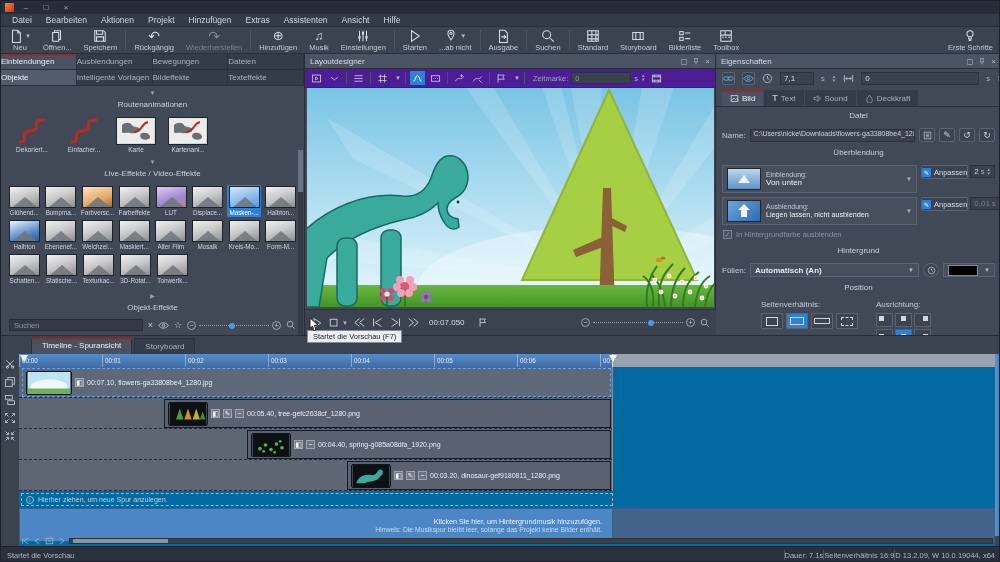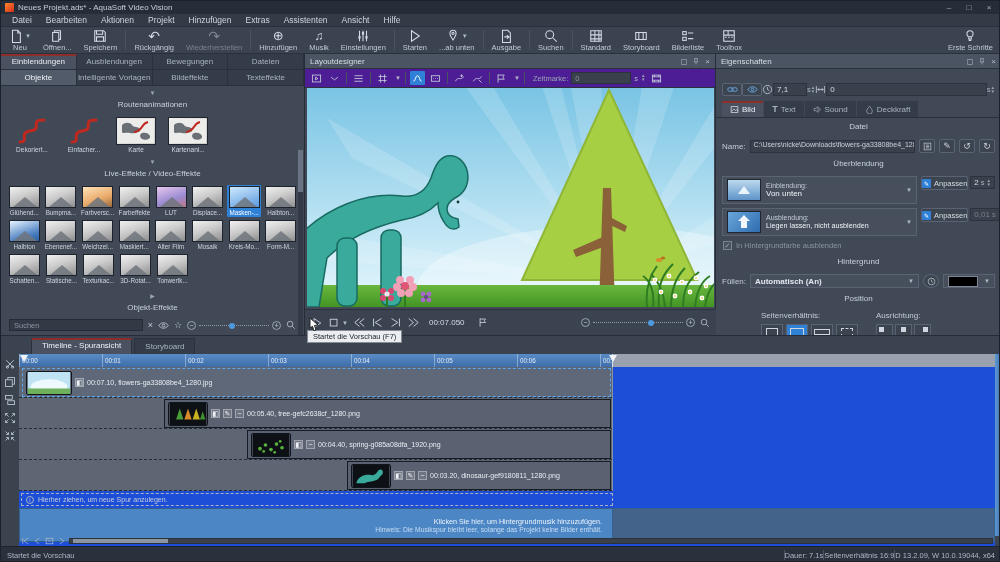--- a/index.html
+++ b/index.html
@@ -26,21 +26,21 @@
   #tb-right{margin-left:auto;display:flex;}
   
   .phead{height:15px;background:#4b5462;display:flex;align-items:center;padding:0 5px;font-size:8px;color:#d8dfe9;border-bottom:1px solid #2a313c;}
   .phead .ph-btns{margin-left:auto;display:flex;gap:5px;color:#b6bfcc;font-size:8px;align-items:center;}
   .sechead{display:flex;align-items:center;gap:4px;font-size:8px;color:#c9d1dc;margin:4px 6px 2px;flex-direction:column;}
   .sechead:after{content:"";flex:1;height:1px;background:#5a6374;}
   .arrow-exp{font-size:6px;color:#9aa3b2;}
   
   #toolbox{position:absolute;left:0;top:53px;width:304px;height:281px;background:#414957;border-right:1px solid #262d38;}
   .tabrow{display:flex;}
-  .tabrow .tab{flex:1;text-align:center;font-size:8px;padding:3px 0;background:#353c49;color:#a9b2bf;border-right:1px solid #2a303c;border-bottom:1px solid #2a303c;}
+  .tabrow .tab{flex:1;text-align:left;font-size:8px;padding:3px 0;background:#353c49;color:#a9b2bf;border-right:1px solid #2a303c;border-bottom:1px solid #2a303c;}
   #tabrow1 .tab:nth-child(1){background:#4a5261;color:#e9eef5;border-top:2px solid #8c2f2a;padding-top:1px;}
   #tabrow2 .tab:nth-child(1){background:#525b6a;color:#eef2f8;}
   .r-items{display:flex;gap:6px;padding:2px 8px;}
   .r-item{width:46px;display:flex;flex-direction:column;align-items:center;gap:1px;}
   .r-thumb{width:40px;height:28px;position:relative;display:flex;align-items:center;justify-content:center;}
   .r-item:nth-child(n+3) .r-thumb{border:1px solid #20262f;background:linear-gradient(135deg,#f0f0ee,#c9c9c5);}
   .r-item:nth-child(-n+2) .map-g{display:none;}
   .r-item:nth-child(n+3) .s-g{display:none;}
   .r-label{font-size:6.5px;color:#cfd6e0;white-space:nowrap;overflow:hidden;max-width:46px;}
   .fx-row{display:flex;gap:2px;padding:1px 6px;}
@@ -72,21 +72,21 @@
   .dz-sep{width:1px;height:12px;background:#2b323d;border-right:1px solid #4a5260;margin:0 1px;}
   #zeitmarke-label{font-size:7.5px;color:#9aa3b2;margin-left:4px;}
   #zeitmarke-field{width:60px;height:12px;background:#3a414d;border:1px solid #2c333e;color:#8b94a2;font-size:7.5px;padding:0 3px;}
   .stepper{display:flex;flex-direction:column;font-size:4.5px;color:#9aa3b2;line-height:4px;}
   #dz-canvas{position:absolute;left:2px;top:34px;width:407px;height:219px;background:#9cd4ec;overflow:hidden;}
   #dz-transport{position:absolute;left:0;bottom:0;width:411px;height:26px;background:#3b4350;border-top:1px solid #2b323d;display:flex;align-items:center;gap:5px;padding:0 6px;}
   .tp-btn{color:#cdd5e0;display:flex;align-items:center;}
   #tp-time{font-size:8px;color:#d6dde6;margin-left:4px;}
   
   #props{position:absolute;left:715px;top:53px;width:285px;height:281px;background:#414957;}
-  #pr-toprow{display:flex;align-items:center;gap:0;padding:3px 6px;margin-top:11px;}
+  #pr-toprow{display:flex;align-items:center;gap:7px;padding:3px 6px;}
   .pr-iconbtn{width:20px;height:13px;background:#3c4450;border:1px solid #5a6374;border-radius:2px;display:flex;align-items:center;justify-content:center;color:#6fb2f0;}
   .pr-field{height:13px;background:#3a414d;border:1px solid #2c333e;color:#d6dde6;font-size:8px;padding:0 3px;}
   .unit{font-size:7.5px;color:#aab3c0;}
   #pr-tabs{display:flex;gap:1px;padding:2px 6px 0;border-bottom:1px solid #2a313c;}
   #pr-tabs .ptab{display:flex;align-items:center;gap:3px;font-size:8px;padding:3px 8px;background:#353c49;color:#aab3c0;}
   #pr-tabs .ptab:nth-of-type(1){background:#4a5261;color:#eef2f8;border-top:2px solid #8c2f2a;padding-top:1px;}
   .pr-row{display:flex;align-items:center;gap:4px;padding:2px 6px;}
   .pr-label{font-size:8px;color:#c3cbd6;white-space:nowrap;}
   #name-field{flex:1;height:13px;background:#3a414d;border:1px solid #2c333e;color:#c9d1dc;font-size:7px;padding:0 3px;overflow:hidden;white-space:nowrap;}
   .sq-btn{width:16px;height:14px;background:#3c4450;border:1px solid #5a6374;border-radius:2px;color:#c9d1dc;font-size:9px;display:flex;align-items:center;justify-content:center;}
@@ -113,21 +113,21 @@
   .al-btn.active{background:#2f81d8;}
   .al-dot{position:absolute;width:5px;height:5px;background:#cfd6e0;}
   .al-btn:nth-child(1) .al-dot{left:2px;top:2px;} .al-btn:nth-child(2) .al-dot{left:5px;top:2px;} .al-btn:nth-child(3) .al-dot{right:2px;top:2px;}
   .al-btn:nth-child(4) .al-dot{left:2px;top:4px;} .al-btn:nth-child(5) .al-dot{left:5px;top:4px;} .al-btn:nth-child(6) .al-dot{right:2px;top:4px;}
   .al-btn:nth-child(7) .al-dot{left:2px;bottom:2px;} .al-btn:nth-child(8) .al-dot{left:5px;bottom:2px;} .al-btn:nth-child(9) .al-dot{right:2px;bottom:2px;}
   
   #timeline{position:absolute;left:0;top:334px;width:1000px;height:211px;background:#3b4350;border-top:1px solid #262d38;}
   #tl-tabs{display:flex;gap:2px;padding:2px 0 0 30px;height:18px;}
   #tl-tabs .tab{font-size:8px;padding:3px 10px;background:#353c49;color:#aab3c0;border:1px solid #2a303c;border-bottom:none;}
   #tl-tabs .tab:nth-of-type(1){background:#4a5261;color:#eef2f8;border-top:2px solid #8c2f2a;padding-top:1px;}
-  #tl-body{position:absolute;left:18px;top:18px;right:6px;bottom:0;background:#1d4ed8;overflow:hidden;}
+  #tl-body{position:absolute;left:18px;top:18px;right:6px;bottom:0;background:#0369a1;overflow:hidden;}
   #tl-strip{position:absolute;left:0;top:18px;width:18px;bottom:0;background:#3b434f;display:flex;flex-direction:column;align-items:center;gap:6px;padding-top:4px;color:#b9c2cf;}
   #tl-ruler{position:absolute;left:0;top:0;height:13px;right:0;background:#99a1ae;}
   #tl-ruler-proj{position:absolute;left:0;top:0;width:594px;height:13px;background:linear-gradient(#5a8cc8,#3e6da9);display:flex;overflow:hidden;border-right:1px solid #d8dee8;}
   .rlab{width:83px;flex:none;font-size:6.3px;color:#e2ebf6;border-left:1px solid rgba(255,255,255,.35);padding:3px 0 0 2px;}
   #playhead{position:absolute;left:1px;top:1px;width:0;height:0;border-left:4px solid transparent;border-right:4px solid transparent;border-top:7px solid #f0f4f8;}
   #endmark{position:absolute;left:590px;top:1px;width:0;height:0;border-left:4px solid transparent;border-right:4px solid transparent;border-top:7px solid #f0f4f8;}
   #tl-project{position:absolute;left:0;top:13px;width:594px;height:124px;background:#5f6673;border-right:1px solid #8a93a0;}
   .trow{height:31px;border-bottom:1px dashed #262d38;}
   .clip{position:absolute;height:29px;background:#5a6170;border:1px solid #161c26;display:flex;align-items:center;gap:3px;padding:0 3px;color:#e9edf4;font-size:7px;white-space:nowrap;overflow:hidden;}
   .clip.selected{border:1px dashed #5aa7f0;background:#5f6878;}
@@ -152,21 +152,20 @@
   #tooltip{position:absolute;left:306px;top:329px;background:#ebedf0;color:#23272e;border:1px solid #868c96;font-size:7.5px;padding:1px 5px;z-index:50;white-space:nowrap;}
   #cursor{position:absolute;left:308px;top:316px;z-index:51;}
 </style>
 </head>
 <body>
 
 <div id="app">
 
   <div id="titlebar">
     <div id="app-logo"></div>
-    <div id="title-text">Neues Projekt.ads* - AquaSoft Video Vision</div>
     <div class="wbtn">–</div>
     <div class="wbtn">□</div>
     <div class="wbtn">×</div>
   </div>
 
   <div id="menubar">
     <span class="menu-item">Datei</span>
       <span class="menu-item">Bearbeiten</span>
       <span class="menu-item">Aktionen</span>
       <span class="menu-item">Projekt</span>
@@ -249,21 +248,21 @@
     <div class="tbtn">
       <span class="tico">
           <span>
             <svg width="14" height="14" viewBox="0 0 16 16" class="ico">
               <path d="M8 1.5c2 0 3.5 1.5 3.5 3.5S8 12.5 8 12.5 4.5 7 4.5 5 6 1.5 8 1.5z"></path>
               <circle cx="8" cy="5" r="1.2"></circle>
             </svg>
           </span>
           <span class="dd">▼</span>
         </span>
-      <span class="tlab">...ab unten</span>
+      <span class="tlab">...ab nicht</span>
     </div>
     <div class="tsep"></div>
     <div class="tbtn">
       <span class="tico">
           <svg width="14" height="14" viewBox="0 0 16 16" class="ico">
             <path d="M4 1.5h6l3 3v11H4z"></path>
             <path d="M6 9h5M9 7l2.5 2L9 11"></path>
           </svg>
         </span>
       <span class="tlab">Ausgabe</span>

